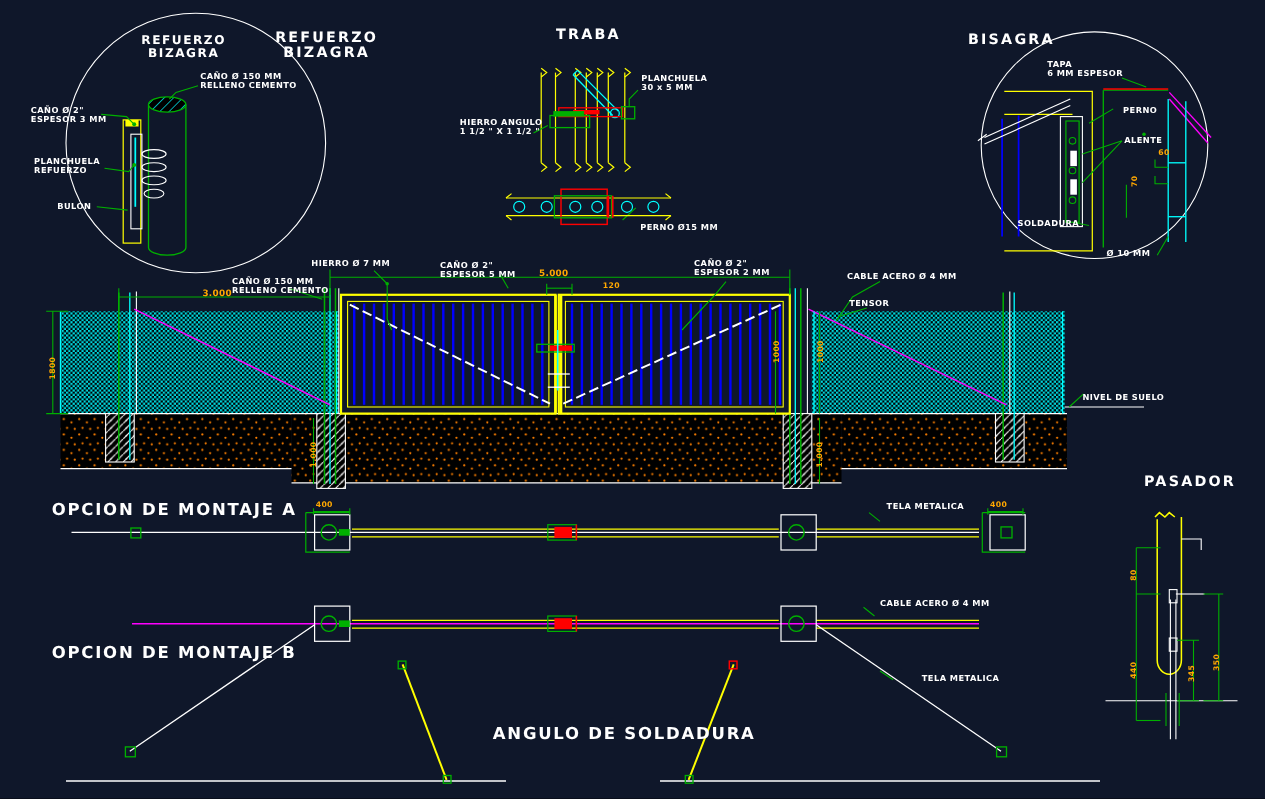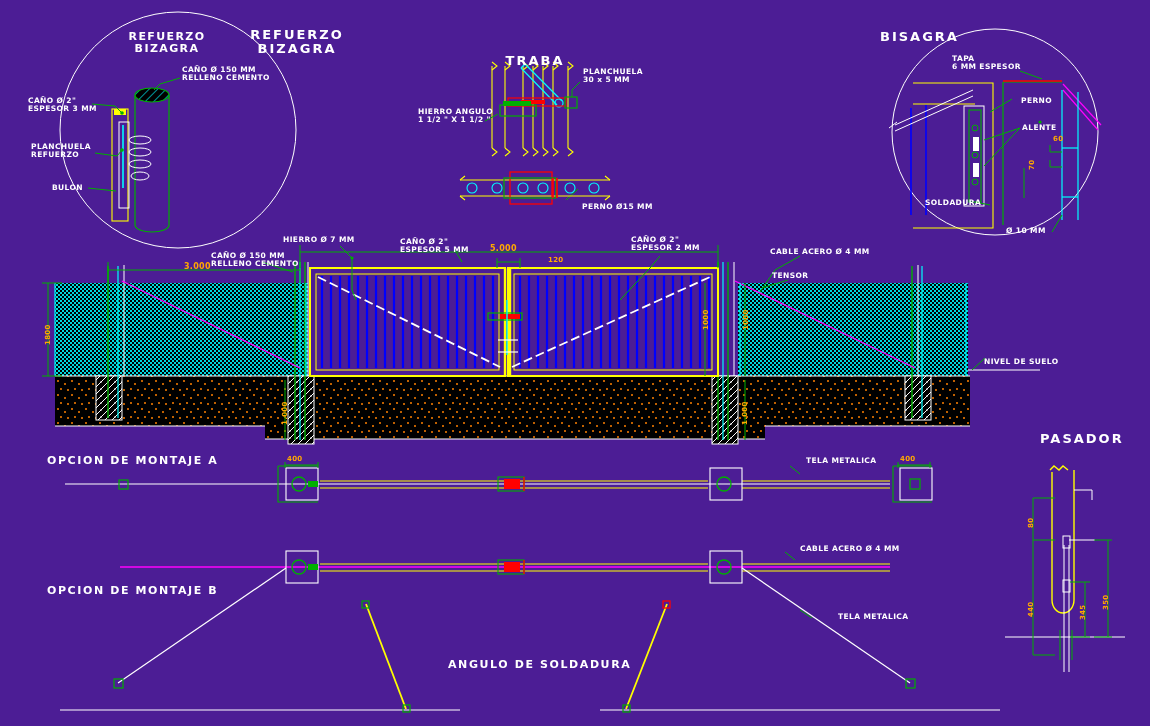--- a/index.html
+++ b/index.html
@@ -1,25 +1,25 @@
 <!DOCTYPE html>
 <html><head>
 <meta charset="utf-8">
 <title>CAD Drawing</title>
 <style>
   html,body{margin:0;padding:0;background:#000;}
   body{width:1150px;height:726px;overflow:hidden;font-family:"DejaVu Sans",sans-serif;}
-  #stage{position:relative;width:1150px;height:726px;background:#4c1d95;}
+  #stage{position:relative;width:1150px;height:726px;background:#0f172a;}
   svg.layer{position:absolute;left:0;top:0;width:1150px;height:726px;overflow:visible;}
   .lbl{position:absolute;color:#fff;font-family:"DejaVu Sans",sans-serif;white-space:pre;
        letter-spacing:.5px;line-height:1.08;}
   .t-title{font-size:13px;font-weight:700;letter-spacing:2px;}
   .t-sub{font-size:11px;font-weight:700;letter-spacing:1.4px;text-align:center;}
   .t-note{font-size:7.5px;font-weight:700;letter-spacing:.4px;}
-  .t-sect{font-size:11px;font-weight:700;letter-spacing:1.6px;}
+  .t-sect{font-size:15px;font-weight:700;letter-spacing:1.6px;}
   .dim{position:absolute;color:#ffa800;font-family:"DejaVu Sans",sans-serif;
        font-size:7px;font-weight:700;white-space:pre;letter-spacing:.3px;}
   .dim.vert{transform-origin:0 0;transform:rotate(-90deg);}
 </style>
 </head>
 <body>
 
 <div id="stage">
 
   <svg class="layer" viewBox="0 0 1150 726" preserveAspectRatio="none">
@@ -474,21 +474,21 @@
   <div class="lbl t-title" style="left:242px;top:28px;width:110px;text-align:center;">REFUERZO
 BIZAGRA</div>
   <div class="lbl t-note" style="left:28px;top:97px;">CAÑO Ø 2"
 ESPESOR 3 MM</div>
   <div class="lbl t-note" style="left:31px;top:143px;">PLANCHUELA
 REFUERZO</div>
   <div class="lbl t-note" style="left:52px;top:184px;">BULON</div>
   <div class="lbl t-note" style="left:182px;top:66px;">CAÑO Ø 150 MM
 RELLENO CEMENTO</div>
 
-  <div class="lbl t-title" style="left:480px;top:25px;width:110px;text-align:center;margin-top:29px;">TRABA</div>
+  <div class="lbl t-title" style="left:480px;top:25px;width:110px;text-align:center;">TRABA</div>
   <div class="lbl t-note" style="left:583px;top:68px;">PLANCHUELA
 30 x 5 MM</div>
   <div class="lbl t-note" style="left:418px;top:108px;">HIERRO ANGULO
 1 1/2 " X 1 1/2 "</div>
   <div class="lbl t-note" style="left:582px;top:203px;">PERNO Ø15 MM</div>
 
   <div class="lbl t-title" style="left:880px;top:30px;width:110px;">BISAGRA</div>
   <div class="lbl t-note" style="left:952px;top:55px;">TAPA
 6 MM ESPESOR</div>
   <div class="lbl t-note" style="left:1021px;top:97px;">PERNO</div>

